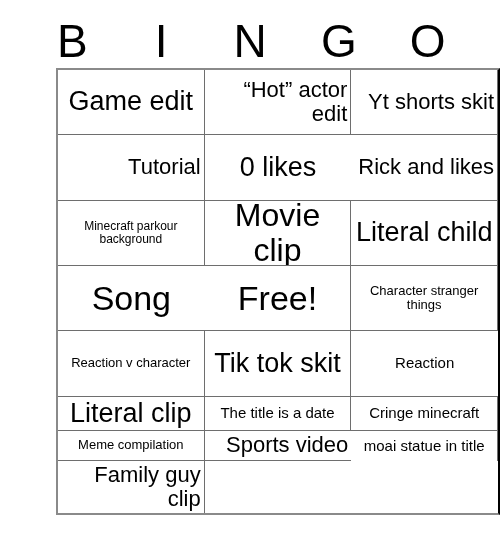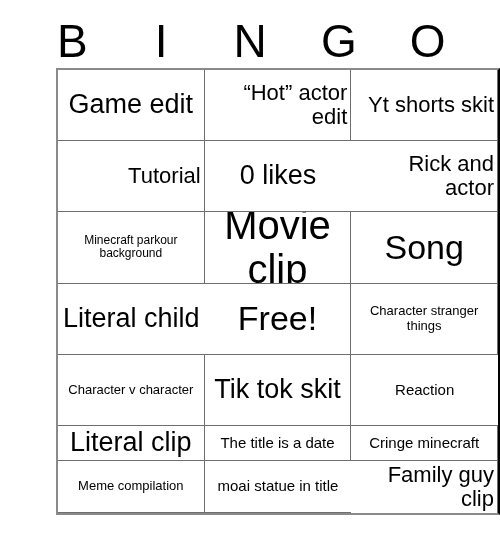--- a/index.html
+++ b/index.html
@@ -79,21 +79,21 @@
 
   .cell-text {
     display: block;
     width: 100%;
     line-height: 1.1;
     word-wrap: break-word;
   }
 
   
   .fs-xl   { font-size: 34px; }
-  .fs-lg   { font-size: 40px; }
+  .fs-lg   { font-size: 32px; }
   .fs-md   { font-size: 27px; }
   .fs-sm   { font-size: 22px; text-align: right; }
   .fs-xs   { font-size: 15px; }
   .fs-xxs  { font-size: 13px; }
   .fs-tiny { font-size: 12px; }
 </style>
 </head>
 <body>
 
 <div class="card">
@@ -118,43 +118,43 @@
         <span class="cell-text fs-sm">Yt shorts skit</span>
       </div>
     <div class="cell">
         <span class="cell-text fs-sm">Tutorial</span>
       </div>
 
     <div class="cell">
         <span class="cell-text fs-md">0 likes</span>
       </div>
     <div class="cell">
-        <span class="cell-text fs-sm">Rick and actor</span>
+        <span class="cell-text fs-sm">Rick and likes</span>
       </div>
     <div class="cell">
         <span class="cell-text fs-tiny">Minecraft parkour background</span>
       </div>
     <div class="cell">
         <span class="cell-text fs-lg">Movie clip</span>
       </div>
 
     <div class="cell">
-        <span class="cell-text fs-xl">Song</span>
+        <span class="cell-text fs-md">Literal child</span>
       </div>
     <div class="cell">
-        <span class="cell-text fs-md">Literal child</span>
+        <span class="cell-text fs-xl">Song</span>
       </div>
     <div class="cell">
         <span class="cell-text fs-xl">Free!</span>
       </div>
     <div class="cell">
         <span class="cell-text fs-xxs">Character stranger things</span>
       </div>
     <div class="cell">
-        <span class="cell-text fs-xxs">Character v character</span>
+        <span class="cell-text fs-xxs">Reaction v character</span>
       </div>
 
     <div class="cell">
         <span class="cell-text fs-md">Tik tok skit</span>
       </div>
     <div class="cell">
         <span class="cell-text fs-xs">Reaction</span>
       </div>
     <div class="cell">
         <span class="cell-text fs-md">Literal clip</span>
@@ -163,20 +163,23 @@
         <span class="cell-text fs-xs">The title is a date</span>
       </div>
 
     <div class="cell">
         <span class="cell-text fs-xs">Cringe minecraft</span>
       </div>
     <div class="cell">
         <span class="cell-text fs-xxs">Meme compilation</span>
       </div>
     <div class="cell">
+        <span class="cell-text fs-sm">Sports video</span>
+      </div>
+    <div class="cell">
         <span class="cell-text fs-xs">moai statue in title</span>
       </div>
     <div class="cell">
         <span class="cell-text fs-sm">Family guy clip</span>
       </div>
 
   </div>
 </div>
 
 </body></html>

